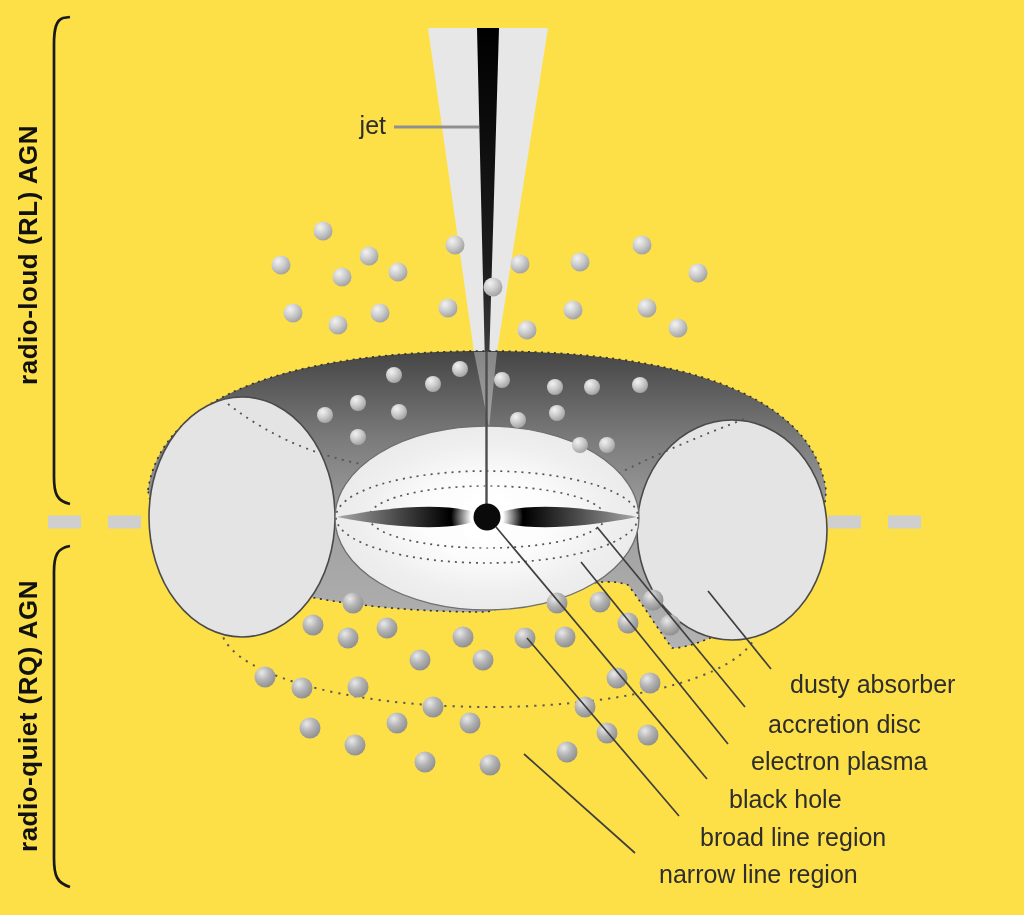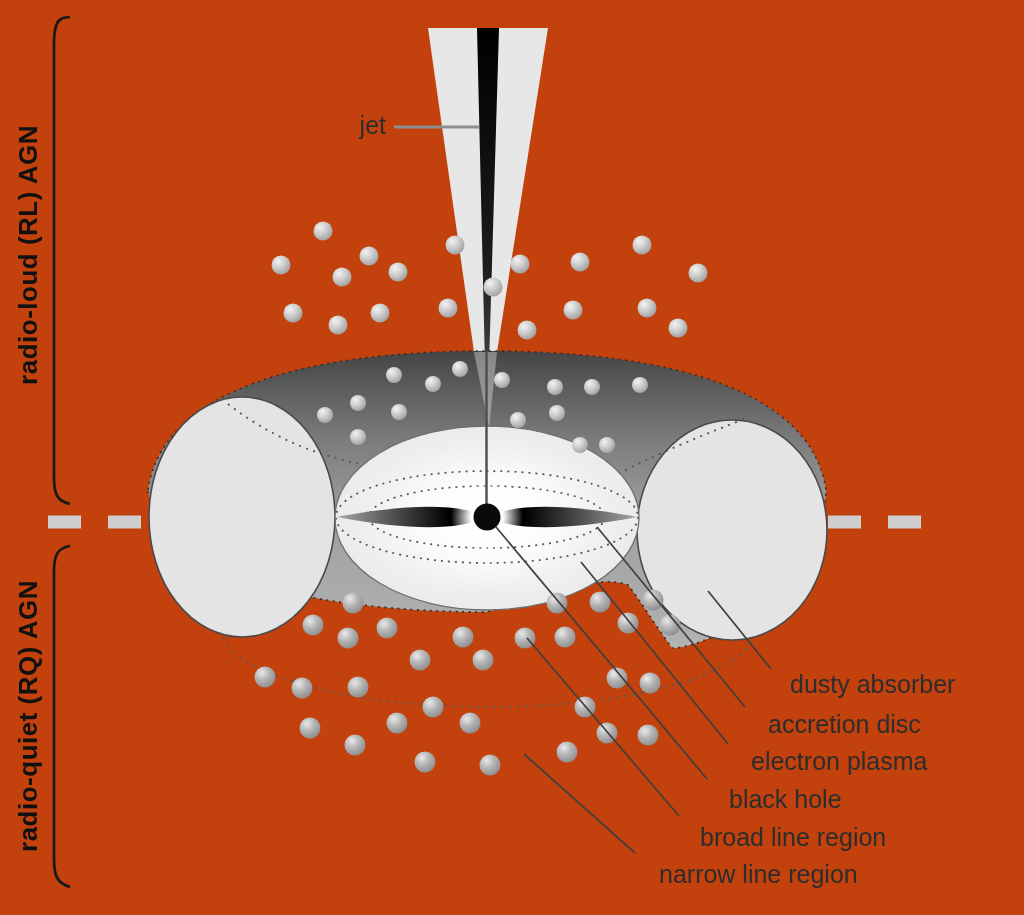--- a/index.html
+++ b/index.html
@@ -1,17 +1,17 @@
 <!DOCTYPE html>
 <html><head>
 <meta charset="utf-8">
 <style>
   html,body{margin:0;padding:0;background:#ffffff;}
   body{width:1024px;height:915px;overflow:hidden;font-family:"Liberation Sans",sans-serif;}
-  #stage{position:relative;width:1024px;height:915px;background:#c2410c;}
+  #stage{position:relative;width:1024px;height:915px;background:#fde047;}
   svg text{font-family:"Liberation Sans",sans-serif;}
   .region-label{font-size:25px;fill:#2d2d2d;}
   .bracket-label{font-size:26px;font-weight:bold;fill:#111;letter-spacing:0.5px;}
 </style>
 </head>
 <body>
 
 <div id="stage">
 <svg width="1024" height="915" viewBox="0 0 1024 915">
   <defs>

